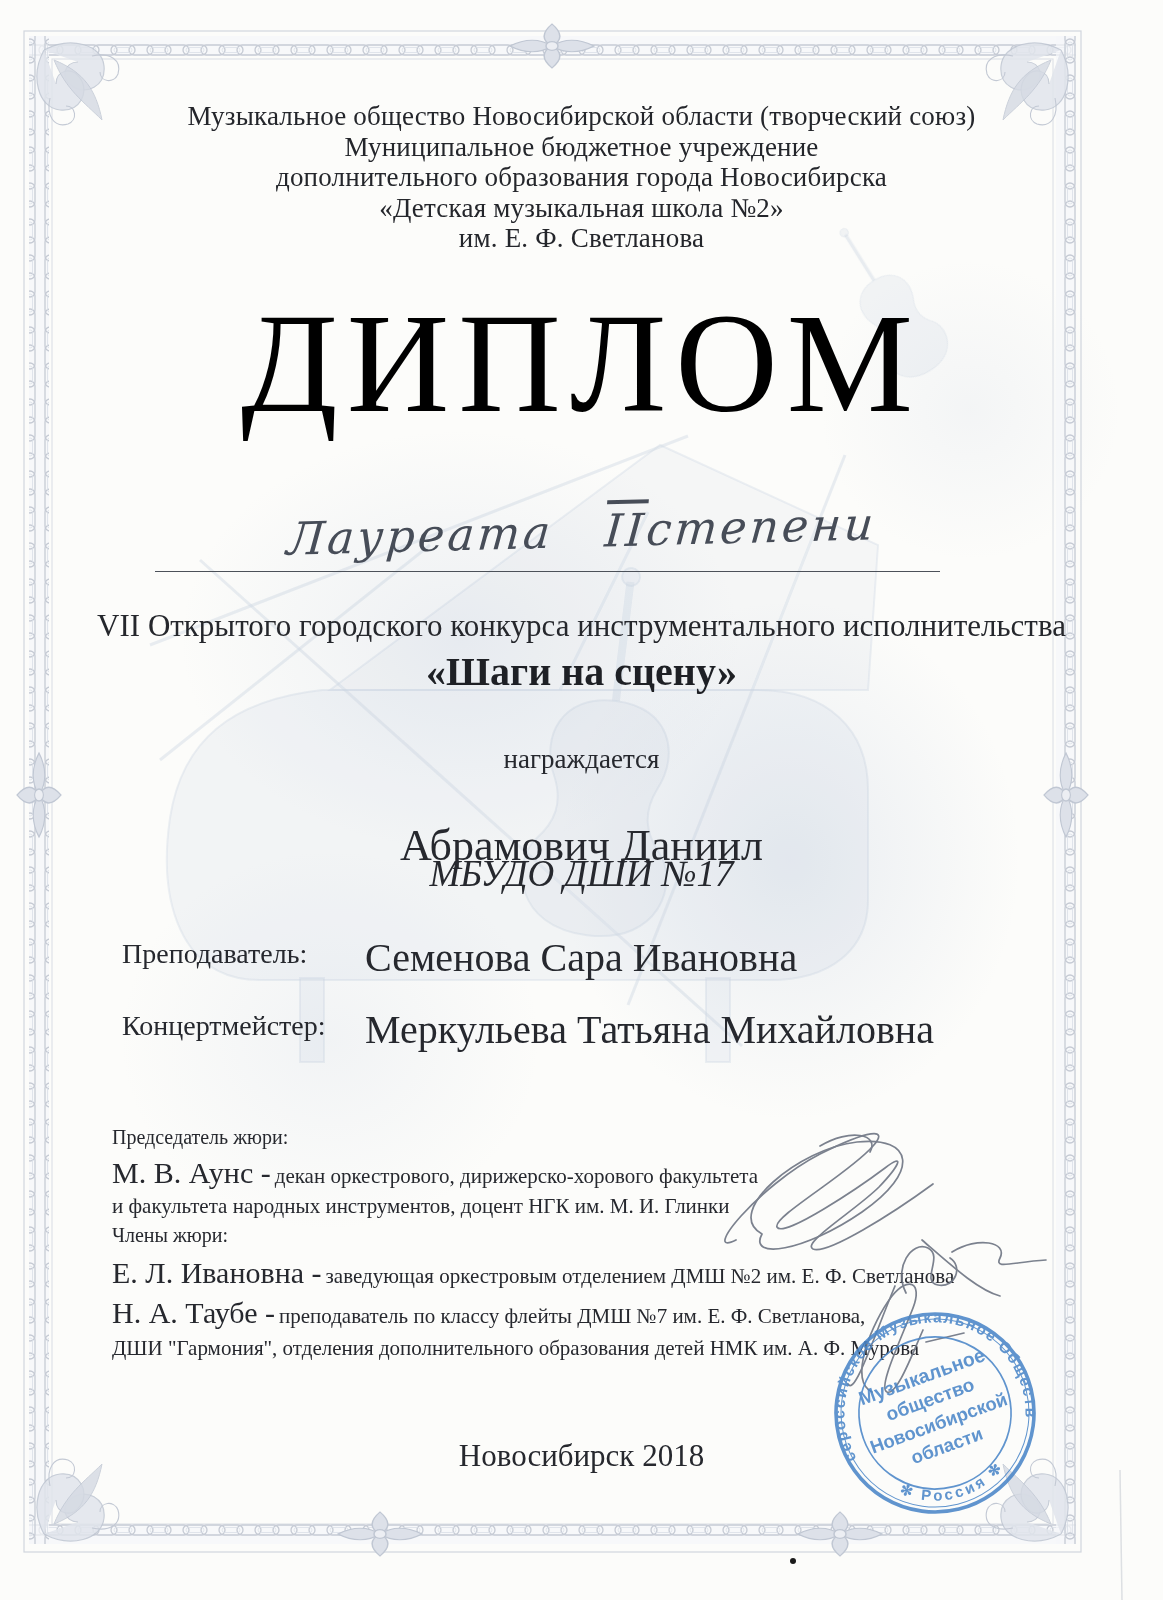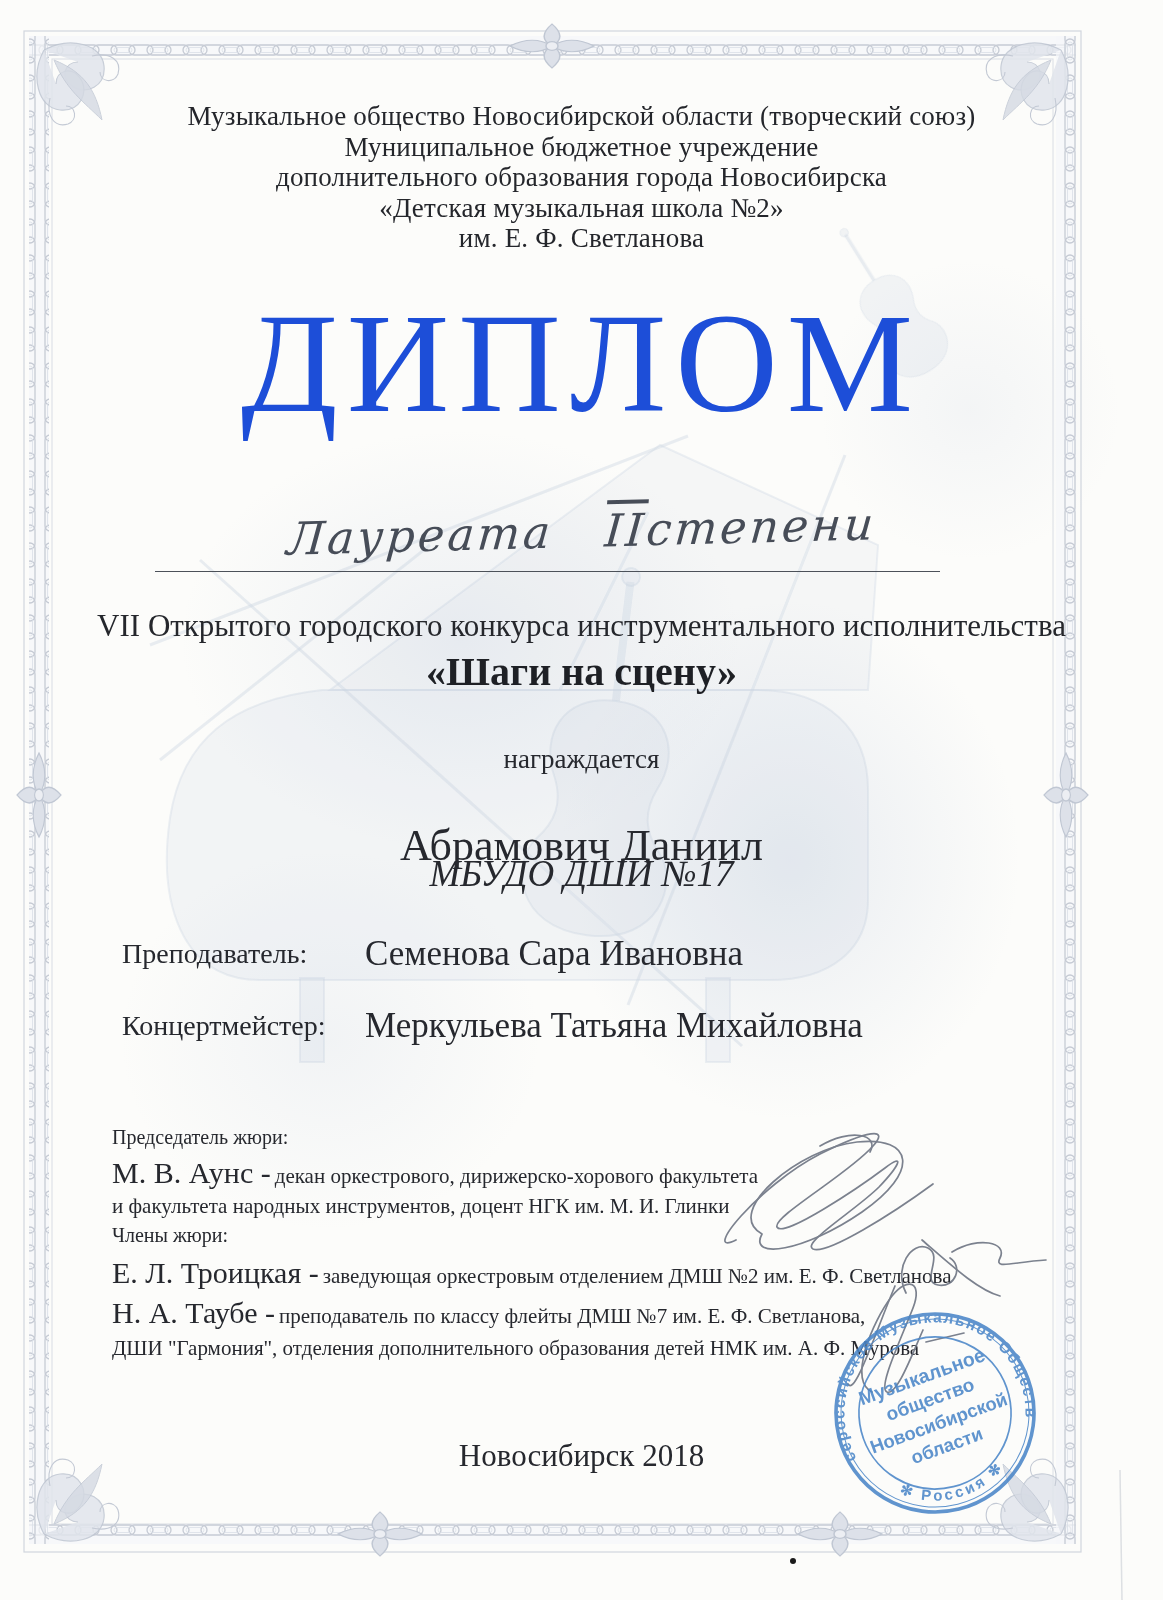--- a/index.html
+++ b/index.html
@@ -17,37 +17,37 @@
   .b2{left:560px;top:600px;width:460px;height:520px;background:radial-gradient(closest-side,rgba(168,184,210,0.22),rgba(168,184,210,0));}
   .b3{left:120px;top:850px;width:420px;height:380px;background:radial-gradient(closest-side,rgba(176,190,214,0.14),rgba(176,190,214,0));}
   .b4{left:820px;top:260px;width:300px;height:300px;background:radial-gradient(closest-side,rgba(180,192,214,0.12),rgba(180,192,214,0));}
 
   .layer-text{position:absolute;inset:0;z-index:2;padding-left:17px;}
   svg.bg{position:absolute;inset:0;z-index:1;pointer-events:none;}
   svg.fg{position:absolute;inset:0;z-index:3;pointer-events:none;}
 
   .hdr{font-size:27px;line-height:30.5px;letter-spacing:0.2px;color:#24262b;}
   .title{
-    font-size:142px;letter-spacing:9px;color:#1d4ed8;line-height:1;
+    font-size:142px;letter-spacing:9px;color:#000000;line-height:1;
     font-weight:400;
   }
   .hw{
     font-style:italic;color:#474d58;font-size:45px;letter-spacing:3px;
     transform:rotate(-1.5deg) skewX(-6deg);
     font-family:"DejaVu Serif",serif;
   }
   .hw .deg{text-decoration:overline;}
   .award-line{border-top:1.6px solid #4c5159;height:0;}
   .comp1{font-size:31px;color:#25272c;}
   .comp2{font-size:40px;font-weight:bold;color:#1e2025;}
   .awarded{font-size:27px;}
   .rname{font-size:44px;margin-top:44px;}
   .school{font-size:37px;font-style:italic;}
   .flabel{font-size:28px;}
-  .fvalue{font-size:35px;font-family:Liberation Serif, serif;}
+  .fvalue{font-size:40px;font-family:Liberation Serif, serif;}
   .jhead{font-size:20px;}
   .jname{font-size:30px;margin-top:24px;}
   .jdesc{font-size:21px;}
   .jdesc2{font-size:21px;}
   .cityyear{font-size:31px;}
 </style>
 </head>
 <body>
 
 <div class="page">
@@ -172,21 +172,21 @@
 
     <div class="abs" style="left:112px;top:1156px">
       <span class="jname">М. В. Аунс -</span>
       <span class="jdesc">декан оркестрового, дирижерско-хорового факультета</span>
     </div>
     <div class="abs jdesc2" style="left:112px;top:1194px">и факультета народных инструментов, доцент НГК им. М. И. Глинки</div>
 
     <div class="abs jhead" style="left:112px;top:1224px">Члены жюри:</div>
 
     <div class="abs" style="left:112px;top:1256px">
-      <span class="jname">Е. Л. Троицкая -</span>
+      <span class="jname">Е. Л. Ивановна -</span>
       <span class="jdesc">заведующая оркестровым отделением  ДМШ №2 им. Е. Ф. Светланова</span>
     </div>
 
     <div class="abs" style="left:112px;top:1296px">
       <span class="jname">Н. А. Таубе -</span>
       <span class="jdesc">преподаватель по классу флейты ДМШ №7 им. Е. Ф. Светланова,</span>
     </div>
     <div class="abs jdesc2" style="left:112px;top:1336px">ДШИ "Гармония",  отделения  дополнительного образования детей  НМК им. А. Ф. Мурова</div>
 
     <div class="abs center cityyear" style="top:1438px">Новосибирск 2018</div>

